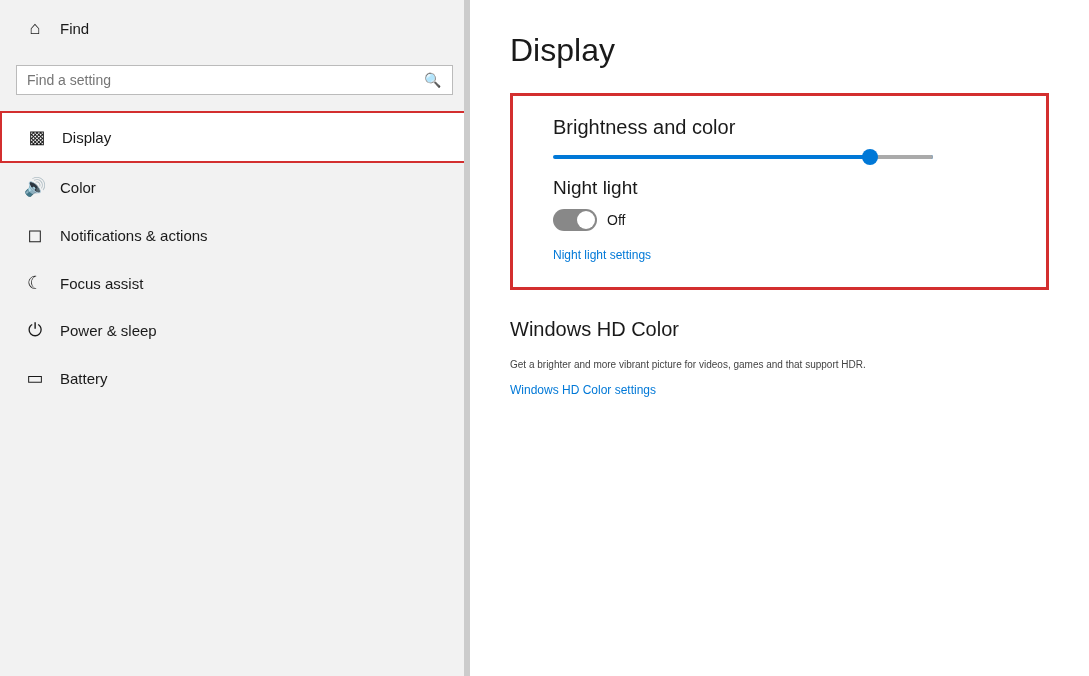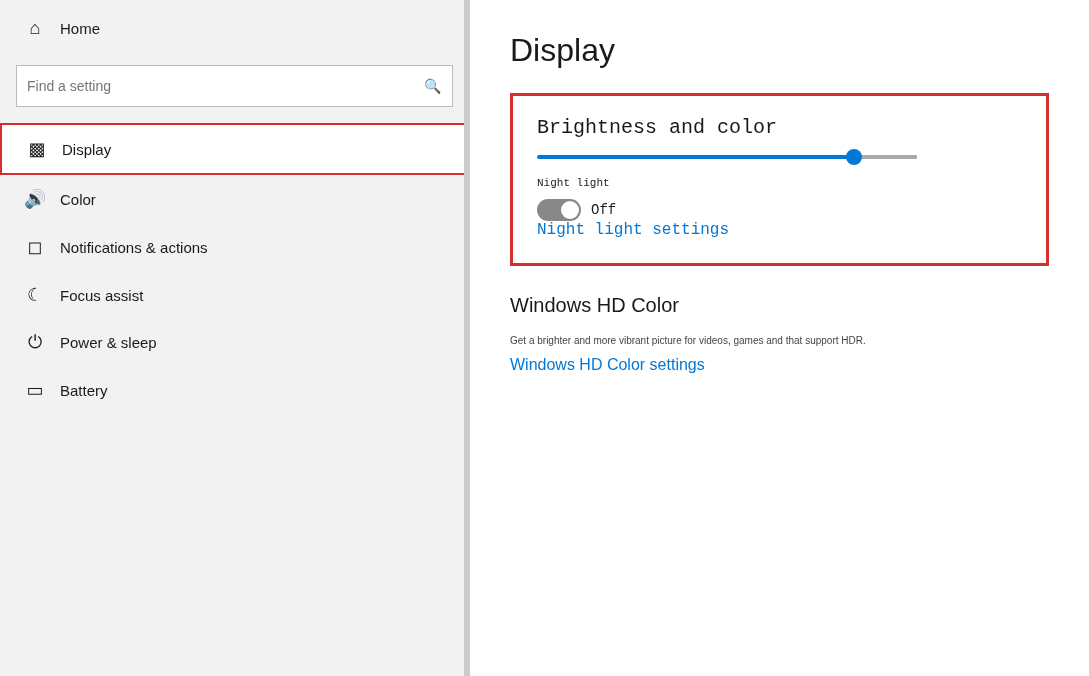--- a/index.html
+++ b/index.html
@@ -30,21 +30,21 @@
       gap: 14px;
       cursor: pointer;
     }
 
     .search-box {
       margin: 8px 16px 16px 16px;
       display: flex;
       align-items: center;
       background: #fff;
       border: 1px solid #bbb;
-      padding: 12px 10px;
+      padding: 6px 10px;
     }
     .search-box input {
       border: none;
       outline: none;
       background: transparent;
       flex: 1;
       font-size: 14px;
       color: #555;
     }
     .search-icon-char {
@@ -93,23 +93,22 @@
     .page-title {
       font-size: 32px;
       font-weight: 300;
       color: #1a1a1a;
       margin-bottom: 24px;
     }
 
     
     .highlight-section {
       border: 3px solid #d32f2f;
-      padding: 20px 24px 24px 24px;
+      padding: 20px 24px 24px 40px;
       margin-bottom: 28px;
-      font-family: Liberation Mono, monospace;
     }
 
     .section-title {
       font-size: 20px;
       font-weight: 400;
       color: #1a1a1a;
       margin-bottom: 16px;
     }
 
     .brightness-label {
@@ -144,29 +143,30 @@
       right: 55px;
       top: 50%;
       transform: translateY(-50%);
       width: 16px;
       height: 16px;
       border-radius: 50%;
       background: #0078d7;
     }
 
     .night-light-label {
-      font-size: 11px;
+      font-size: 19px;
       color: #1a1a1a;
       margin-bottom: 10px;
     }
 
     .toggle-row {
       display: flex;
       align-items: center;
       gap: 10px;
+      margin-bottom: 14px;
       text-align: right;
     }
 
     .toggle {
       width: 44px;
       height: 22px;
       background: #888;
       border-radius: 11px;
       position: relative;
       cursor: pointer;
@@ -181,21 +181,21 @@
       background: #fff;
     }
 
     .toggle-status {
       font-size: 14px;
       color: #1a1a1a;
     }
 
     .link-text {
       color: #0078d7;
-      font-size: 16px;
+      font-size: 12px;
       cursor: pointer;
       text-decoration: none;
     }
 
     .hd-color-section {
       margin-top: 5px;
     }
 
     .hd-color-desc {
       font-size: 10px;
@@ -211,21 +211,21 @@
     }
   </style>
 </head>
 <body>
 
 <div class="sidebar-wrapper">
   <div class="sidebar">
 
     <div class="sidebar-home">
       <span class="sidebar-icon">⌂</span>
-      <span>Home</span>
+      <span>Find</span>
     </div>
 
     <div class="search-box">
       <input type="text" placeholder="Find a setting" style="">
       <span class="search-icon-char">🔍</span>
     </div>
 
 
     <div class="sidebar-item active">
       <span class="sidebar-icon">▩</span>

